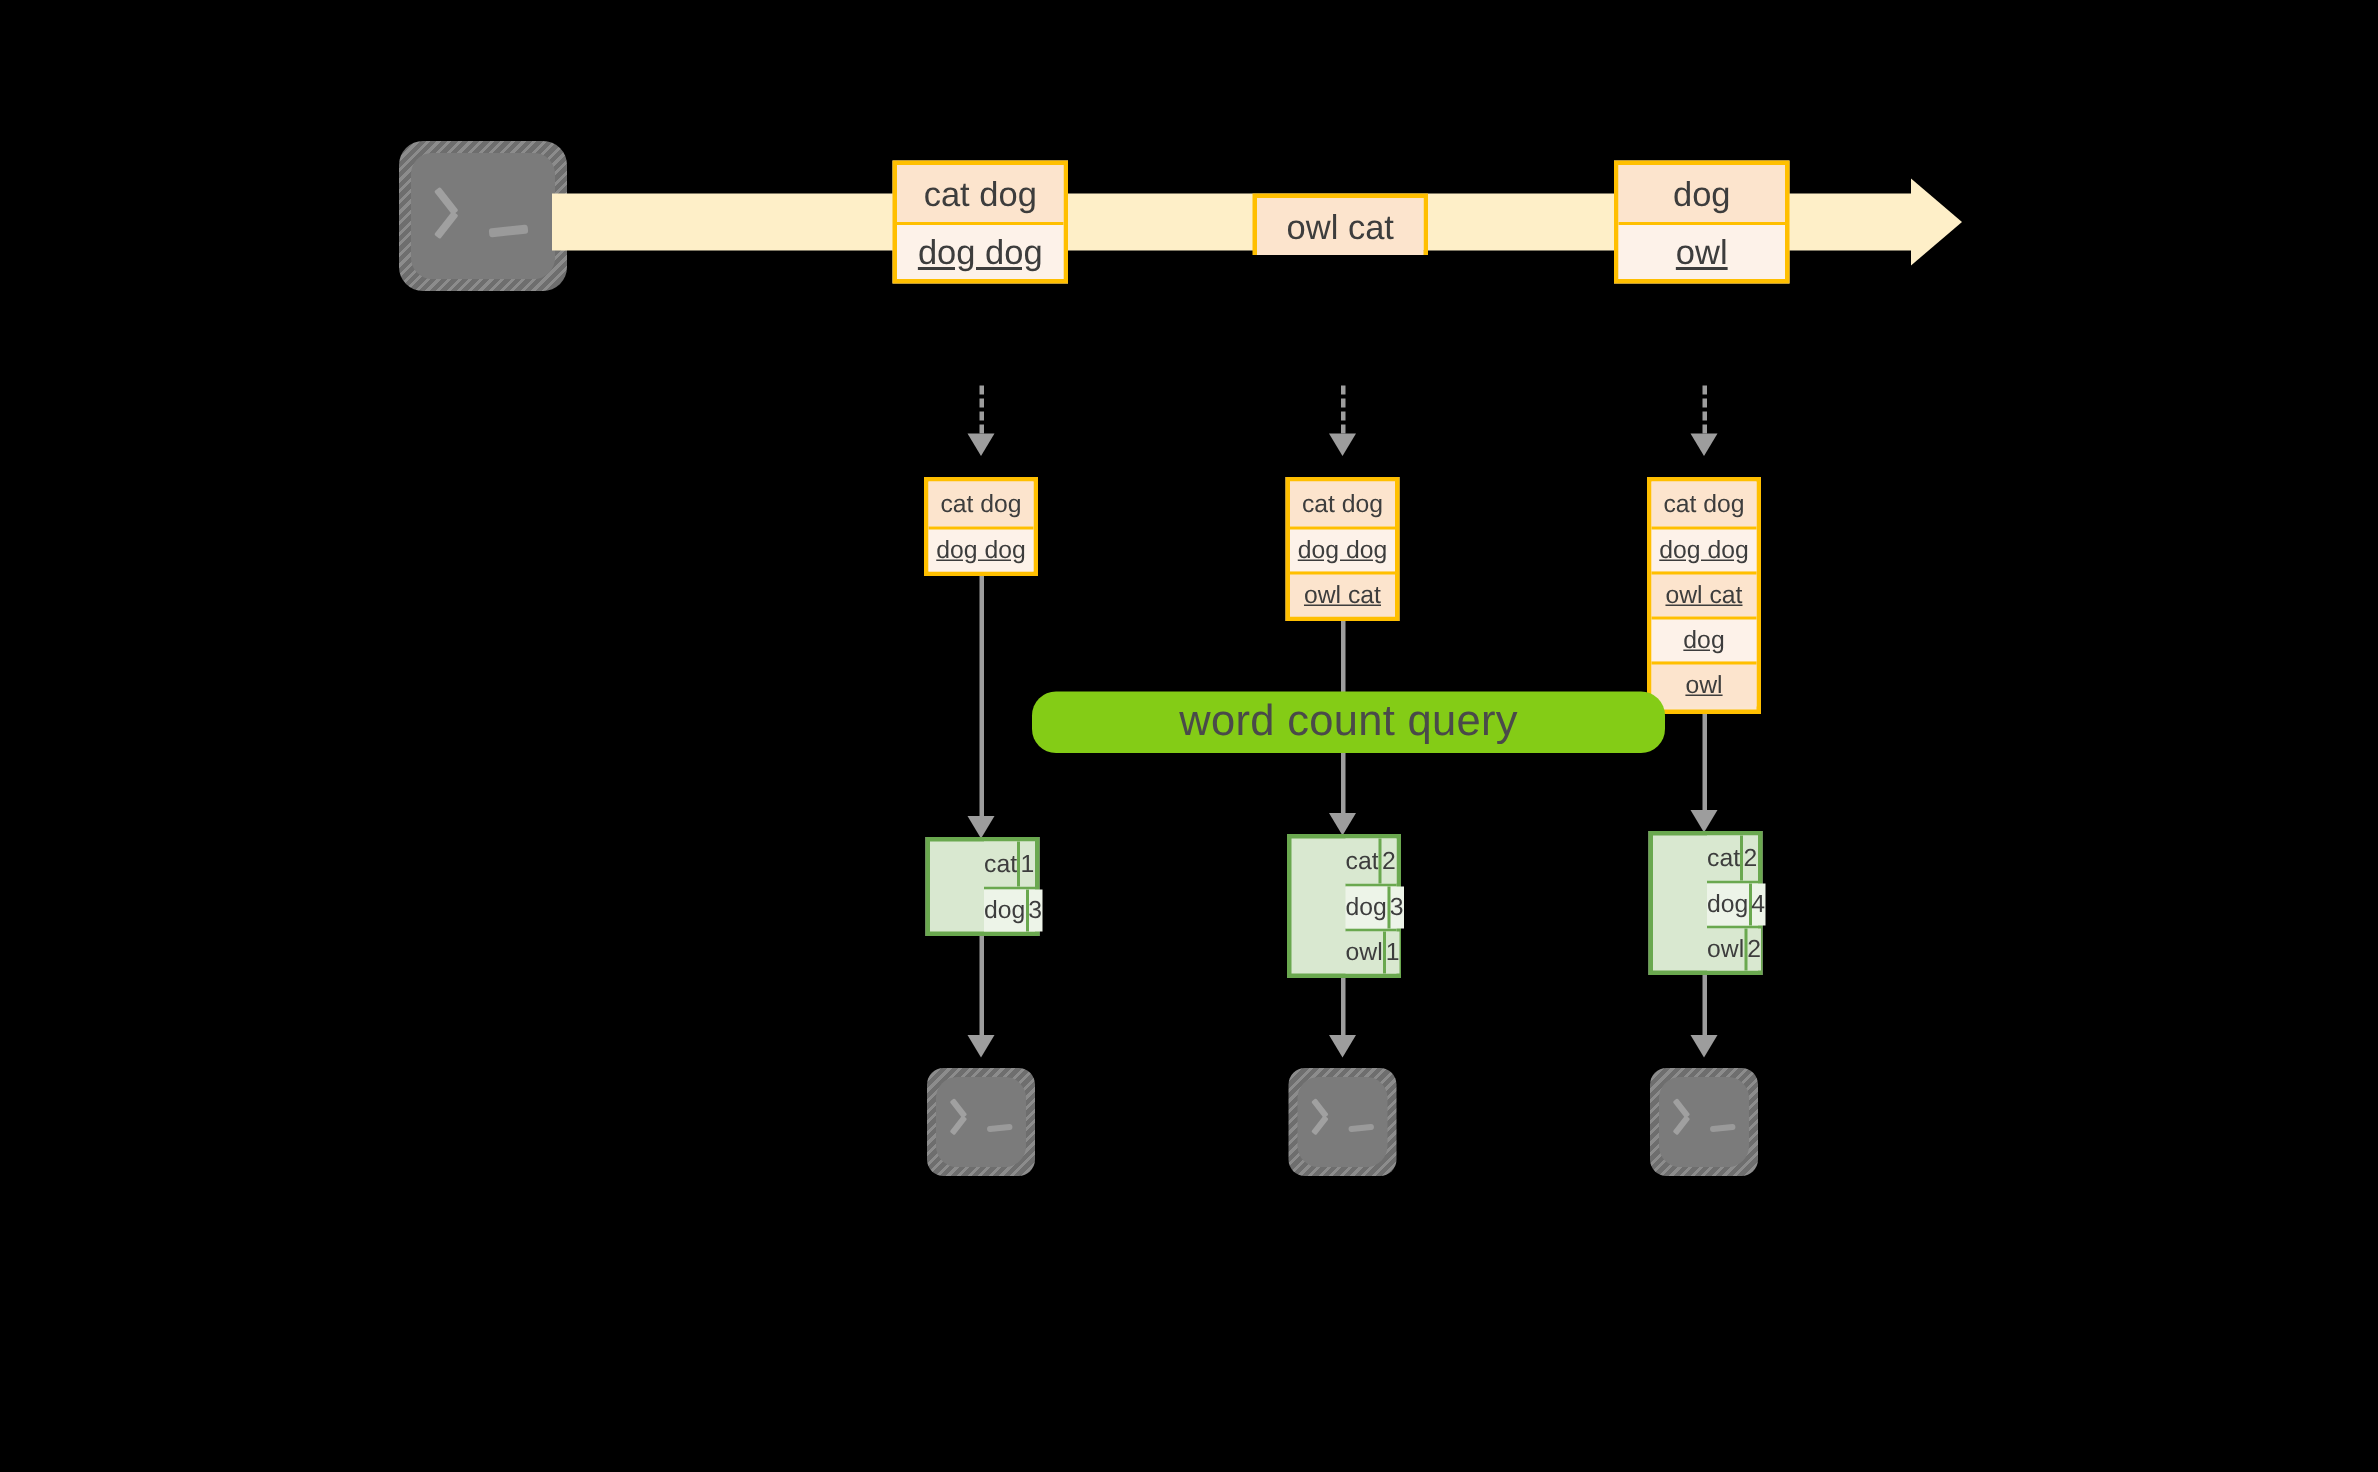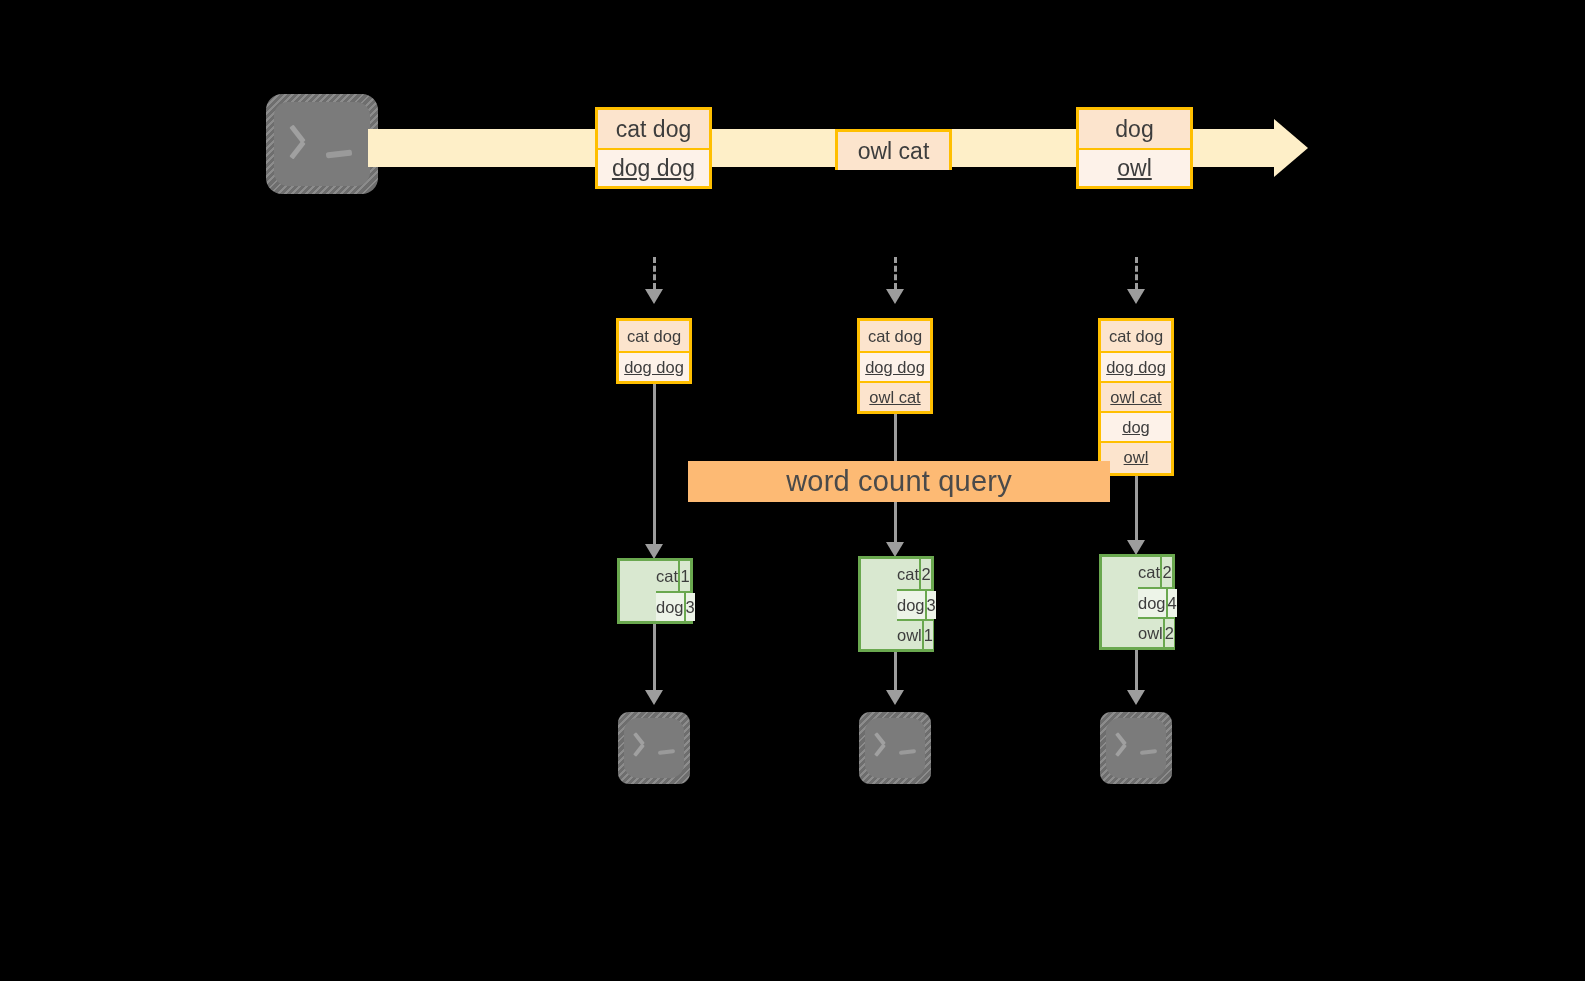--- a/index.html
+++ b/index.html
@@ -137,24 +137,25 @@
   }
   .rtable .cell.word { width: 46px; }
   .rtable .cell.count {
     width: 28px;
     border-left: 2px solid #6AA84F;
   }
 
   
   .query-band {
     position: absolute;
-    background: #fdba74;
+    background: #84cc16;
     display: flex;
     align-items: center;
     justify-content: center;
+    border-radius: 16px;
   }
   .query-band .label {
     font-size: 29px;
     color: #4a4a4a;
     white-space: nowrap;
     letter-spacing: 0.2px;
   }
 </style>
 </head>
 <body>

